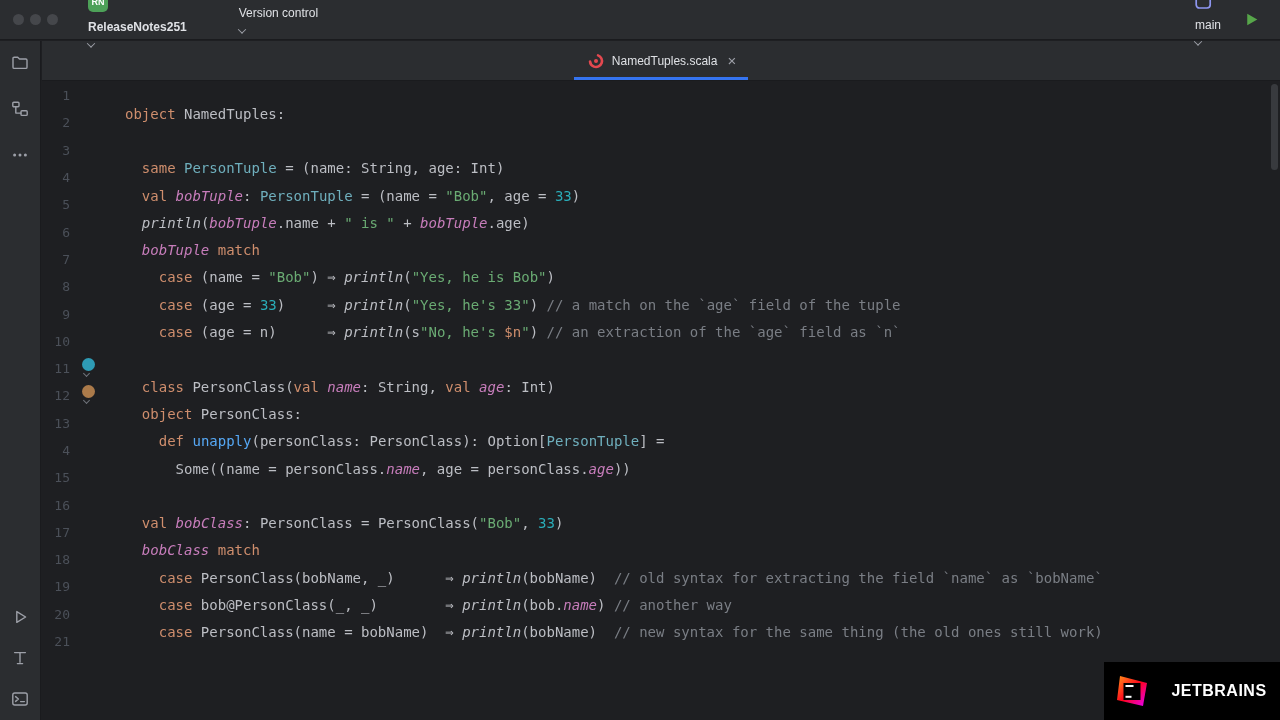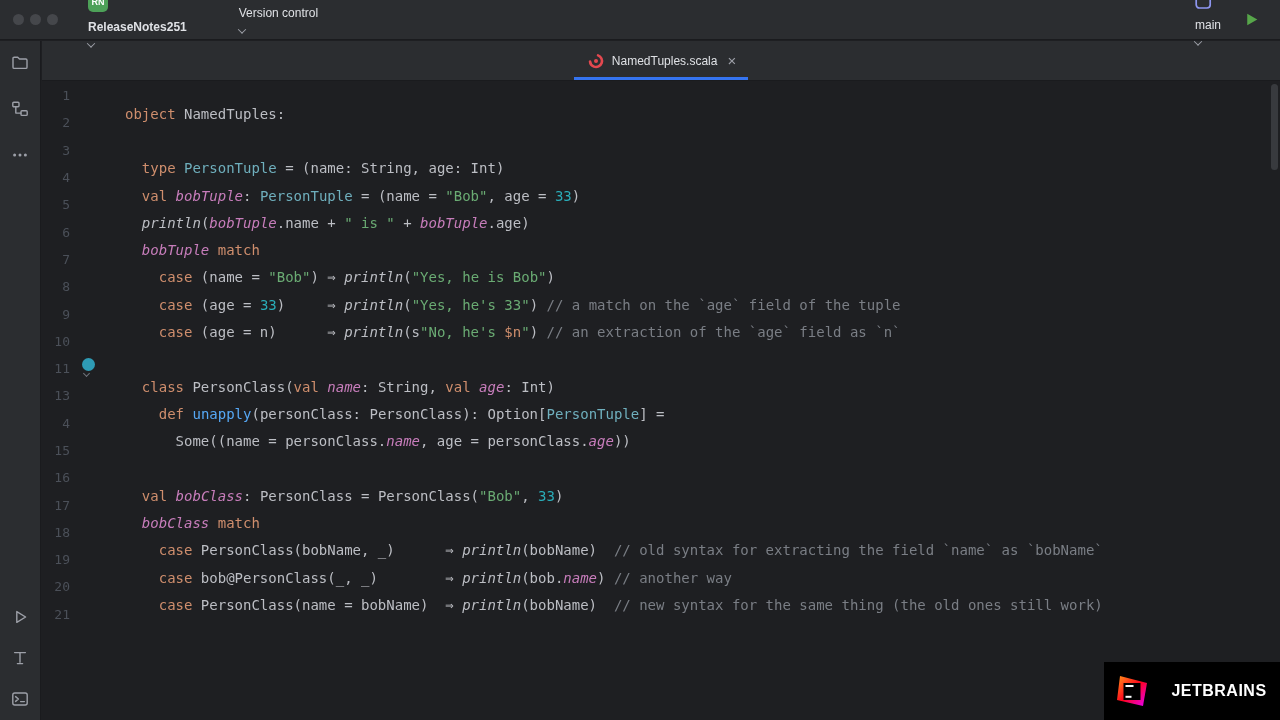--- a/index.html
+++ b/index.html
@@ -158,29 +158,30 @@
     <span class="ui-text">NamedTuples.scala</span>
     <span class="tab-close">×</span>
     <div class="tab-underline"></div>
   </div>
 </div>
 
 <div class="editor">
   <div>
       <div class="code-row"><div class="ln">1</div><div class="gut"></div><div class="code"><span class="tok-kw">object</span><span class="tok-pl"> NamedTuples:</span></div></div>
       <div class="code-row"><div class="ln">2</div><div class="gut"></div><div class="code"></div></div>
-      <div class="code-row"><div class="ln">3</div><div class="gut"></div><div class="code"><span class="tok-pl">  </span><span class="tok-kw">type</span><span class="tok-pl"> </span><span class="tok-typ">PersonTuple</span><span class="tok-pl"> = (name: String, age: Int)</span></div></div>
+      <div class="code-row"><div class="ln">3</div><div class="gut"></div><div class="code"><span class="tok-pl">  </span><span class="tok-kw">same</span><span class="tok-pl"> </span><span class="tok-typ">PersonTuple</span><span class="tok-pl"> = (name: String, age: Int)</span></div></div>
       <div class="code-row"><div class="ln">4</div><div class="gut"></div><div class="code"><span class="tok-pl">  </span><span class="tok-kw">val</span><span class="tok-pl"> </span><span class="tok-fld">bobTuple</span><span class="tok-pl">: </span><span class="tok-typ">PersonTuple</span><span class="tok-pl"> = (name = </span><span class="tok-str">"Bob"</span><span class="tok-pl">, age = </span><span class="tok-num">33</span><span class="tok-pl">)</span></div></div>
       <div class="code-row"><div class="ln">5</div><div class="gut"></div><div class="code"><span class="tok-pl">  </span><span class="tok-mth">println</span><span class="tok-pl">(</span><span class="tok-fld">bobTuple</span><span class="tok-pl">.name + </span><span class="tok-str">" is "</span><span class="tok-pl"> + </span><span class="tok-fld">bobTuple</span><span class="tok-pl">.age)</span></div></div>
       <div class="code-row"><div class="ln">6</div><div class="gut"></div><div class="code"><span class="tok-pl">  </span><span class="tok-fld">bobTuple</span><span class="tok-pl"> </span><span class="tok-kw">match</span></div></div>
       <div class="code-row"><div class="ln">7</div><div class="gut"></div><div class="code"><span class="tok-pl">    </span><span class="tok-kw">case</span><span class="tok-pl"> (name = </span><span class="tok-str">"Bob"</span><span class="tok-pl">) ⇒ </span><span class="tok-mth">println</span><span class="tok-pl">(</span><span class="tok-str">"Yes, he is Bob"</span><span class="tok-pl">)</span></div></div>
       <div class="code-row"><div class="ln">8</div><div class="gut"></div><div class="code"><span class="tok-pl">    </span><span class="tok-kw">case</span><span class="tok-pl"> (age = </span><span class="tok-num">33</span><span class="tok-pl">)     ⇒ </span><span class="tok-mth">println</span><span class="tok-pl">(</span><span class="tok-str">"Yes, he's 33"</span><span class="tok-pl">) </span><span class="tok-cmt">// a match on the `age` field of the tuple</span></div></div>
       <div class="code-row"><div class="ln">9</div><div class="gut"></div><div class="code"><span class="tok-pl">    </span><span class="tok-kw">case</span><span class="tok-pl"> (age = n)      ⇒ </span><span class="tok-mth">println</span><span class="tok-pl">(s</span><span class="tok-str">"No, he's </span><span class="tok-itp">$n</span><span class="tok-str">"</span><span class="tok-pl">) </span><span class="tok-cmt">// an extraction of the `age` field as `n`</span></div></div>
       <div class="code-row"><div class="ln">10</div><div class="gut"></div><div class="code"></div></div>
       <div class="code-row"><div class="ln">11</div><div class="gut"><div class="gicon" style="background: rgb(46, 155, 181);"></div><div class="gchev"></div></div><div class="code"><span class="tok-pl">  </span><span class="tok-kw">class</span><span class="tok-pl"> PersonClass(</span><span class="tok-kw">val</span><span class="tok-pl"> </span><span class="tok-fld">name</span><span class="tok-pl">: String, </span><span class="tok-kw">val</span><span class="tok-pl"> </span><span class="tok-fld">age</span><span class="tok-pl">: Int)</span></div></div>
+      <div class="code-row"><div class="ln">12</div><div class="gut"><div class="gicon" style="background: rgb(171, 122, 74);"></div><div class="gchev"></div></div><div class="code"><span class="tok-pl">  </span><span class="tok-kw">object</span><span class="tok-pl"> PersonClass:</span></div></div>
       <div class="code-row"><div class="ln">13</div><div class="gut"></div><div class="code"><span class="tok-pl">    </span><span class="tok-kw">def</span><span class="tok-pl"> </span><span class="tok-decl">unapply</span><span class="tok-pl">(personClass: PersonClass): Option[</span><span class="tok-typ">PersonTuple</span><span class="tok-pl">] =</span></div></div>
       <div class="code-row"><div class="ln">4</div><div class="gut"></div><div class="code"><span class="tok-pl">      Some((name = personClass.</span><span class="tok-fld">name</span><span class="tok-pl">, age = personClass.</span><span class="tok-fld">age</span><span class="tok-pl">))</span></div></div>
       <div class="code-row"><div class="ln">15</div><div class="gut"></div><div class="code"></div></div>
       <div class="code-row"><div class="ln">16</div><div class="gut"></div><div class="code"><span class="tok-pl">  </span><span class="tok-kw">val</span><span class="tok-pl"> </span><span class="tok-fld">bobClass</span><span class="tok-pl">: PersonClass = PersonClass(</span><span class="tok-str">"Bob"</span><span class="tok-pl">, </span><span class="tok-num">33</span><span class="tok-pl">)</span></div></div>
       <div class="code-row"><div class="ln">17</div><div class="gut"></div><div class="code"><span class="tok-pl">  </span><span class="tok-fld">bobClass</span><span class="tok-pl"> </span><span class="tok-kw">match</span></div></div>
       <div class="code-row"><div class="ln">18</div><div class="gut"></div><div class="code"><span class="tok-pl">    </span><span class="tok-kw">case</span><span class="tok-pl"> PersonClass(bobName, _)      ⇒ </span><span class="tok-mth">println</span><span class="tok-pl">(bobName)  </span><span class="tok-cmt">// old syntax for extracting the field `name` as `bobName`</span></div></div>
       <div class="code-row"><div class="ln">19</div><div class="gut"></div><div class="code"><span class="tok-pl">    </span><span class="tok-kw">case</span><span class="tok-pl"> bob@PersonClass(_, _)        ⇒ </span><span class="tok-mth">println</span><span class="tok-pl">(bob.</span><span class="tok-fld">name</span><span class="tok-pl">) </span><span class="tok-cmt">// another way</span></div></div>
       <div class="code-row"><div class="ln">20</div><div class="gut"></div><div class="code"><span class="tok-pl">    </span><span class="tok-kw">case</span><span class="tok-pl"> PersonClass(name = bobName)  ⇒ </span><span class="tok-mth">println</span><span class="tok-pl">(bobName)  </span><span class="tok-cmt">// new syntax for the same thing (the old ones still work)</span></div></div>
       <div class="code-row"><div class="ln">21</div><div class="gut"></div><div class="code"></div></div>
     </div>

